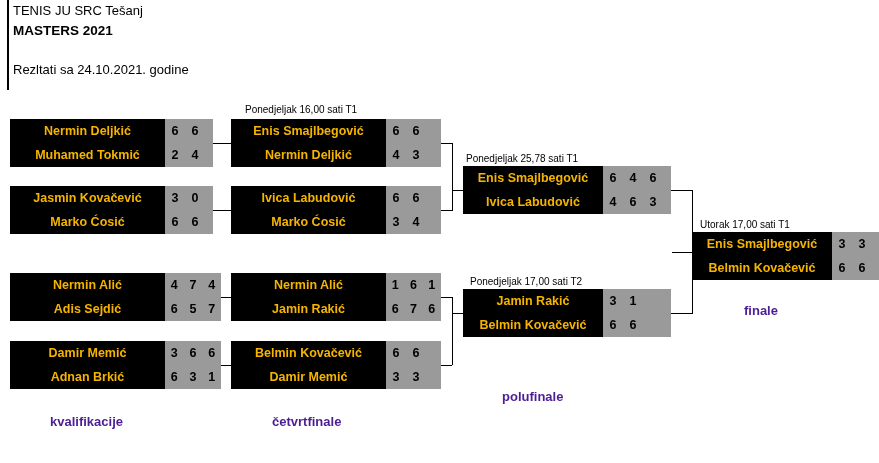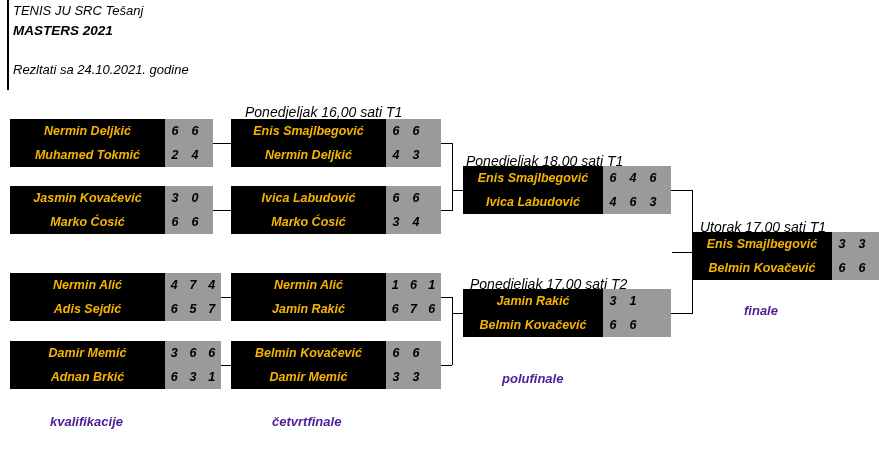--- a/index.html
+++ b/index.html
@@ -4,21 +4,21 @@
 <style>
   html,body{margin:0;padding:0;}
   body{
     width:879px;height:463px;
     background:#ffffff;
     font-family:"Liberation Sans","DejaVu Sans",sans-serif;
     position:relative;
     overflow:hidden;
     color:#000;
   }
-  .stage{position:absolute;left:0;top:0;width:777px;height:463px;font-style:italic;}
+  .stage{position:absolute;left:0;top:0;width:777px;height:463px;}
 
   
   #header-block{position:absolute;left:0px;top:0px;width:300px;height:95px;}
   #header-rule{position:absolute;left:7px;top:0px;width:2px;height:90px;background:#000;}
   .hdr-line{position:absolute;left:13px;white-space:nowrap;font-size:13px;line-height:14px;color:#000;}
   #club-name{top:4px;}
   #event-title{top:24px;font-weight:bold;font-size:13.5px;}
   #results-date{top:63px;}
 
   
@@ -40,21 +40,21 @@
   .w-qual .names{width:155px;}
   .w-qual .scores{width:48px;}
   .w-qf .names{width:155px;}
   .w-qf .scores{width:55px;}
   .w-sf .names{width:140px;}
   .w-sf .scores{width:68px;}
   .w-f  .names{width:140px;}
   .w-f  .scores{width:48px;}
 
   
-  .sched{position:absolute;font-size:14px;color:#000;white-space:nowrap;}
+  .sched{position:absolute;font-size:10px;color:#000;white-space:nowrap;}
 
   
   .round-label{position:absolute;font-size:13px;font-weight:bold;color:#4c1d95;white-space:nowrap;}
 
   
   .ln{position:absolute;background:#000;}
   .ln.h{height:1px;}
   .ln.v{width:1px;}
 </style>
 </head>
@@ -229,21 +229,21 @@
         <span class="sc">6</span>
         <span class="sc">6</span>
       </div>
       <div class="srow">
         <span class="sc">3</span>
         <span class="sc">3</span>
       </div>
     </div>
   </div>
 
-  <div class="sched" style="left:466px;top:153px;">Ponedjeljak 18,00 sati T1</div>
+  <div class="sched" style="left:466px;top:153px;">Ponedjeljak 25,78 sati T1</div>
 
   <div class="match w-sf" style="left:463px;top:166px;">
     <div class="names">
       <div class="player">Enis Smajlbegović</div>
       <div class="player">Ivica Labudović</div>
     </div>
     <div class="scores">
       <div class="srow">
         <span class="sc">6</span>
         <span class="sc">4</span>
@@ -292,16 +292,16 @@
       </div>
       <div class="srow">
         <span class="sc">6</span>
         <span class="sc">6</span>
       </div>
     </div>
   </div>
 
   <div class="round-label" style="left:50px;top:414px;">kvalifikacije</div>
   <div class="round-label" style="left:272px;top:414px;">četvrtfinale</div>
-  <div class="round-label" style="left:502px;top:371px;">polufinale</div>
+  <div class="round-label" style="left:502px;top:389px;">polufinale</div>
   <div class="round-label" style="left:744px;top:303px;">finale</div>
 
 </div>
 
 </body></html>

